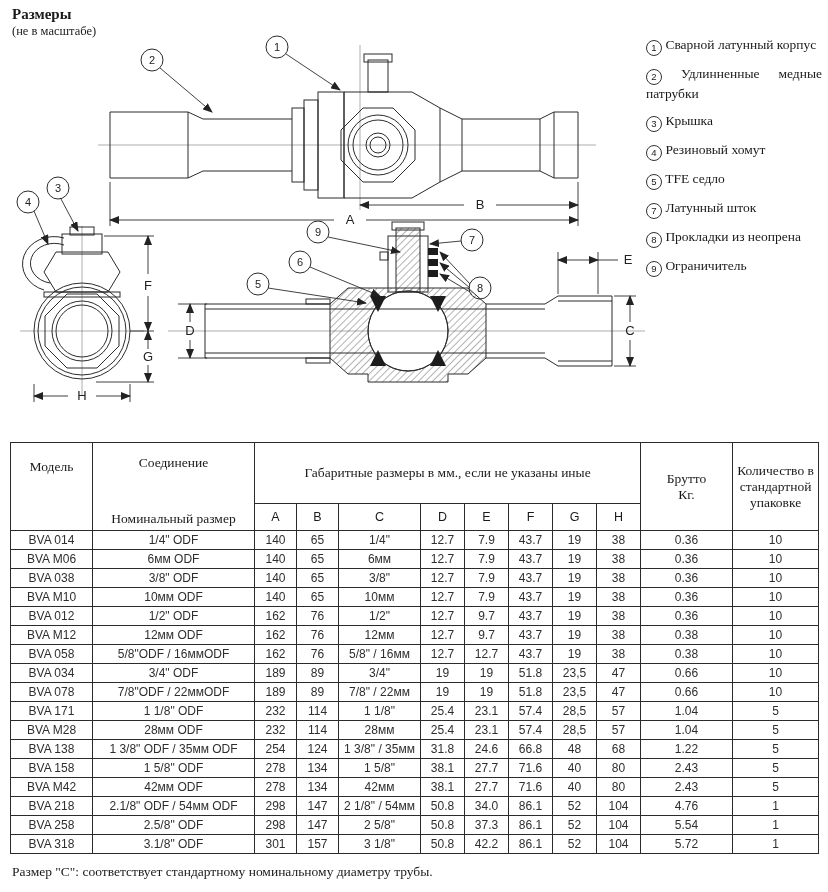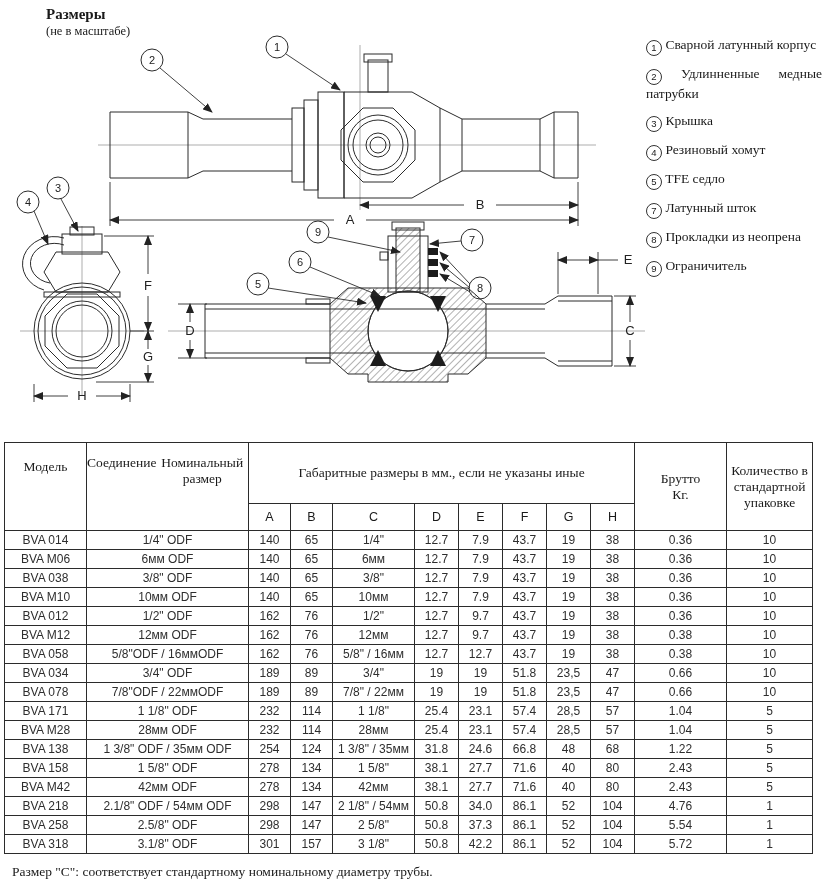--- a/index.html
+++ b/index.html
@@ -1,21 +1,21 @@
 <!DOCTYPE html>
 <html><head>
 <meta charset="utf-8">
 <style>
   html,body{margin:0;padding:0;}
   body{
     width:828px;height:892px;position:relative;background:#fff;
     font-family:"Liberation Serif", serif;color:#1a1a1a;overflow:hidden;
   }
   
-  .title-block{position:absolute;left:12px;top:6px;margin-left:34px;}
+  .title-block{position:absolute;left:12px;top:6px;}
   .doc-title{font-size:15px;font-weight:bold;}
   .doc-subtitle{font-size:12.5px;margin-top:1px;font-family:Liberation Serif, serif;}
   
   .top-section{position:absolute;left:0;top:0;width:828px;height:441px;}
   svg{position:absolute;left:0;top:0;}
   .ln{stroke:#2b2b2b;stroke-width:1;fill:none;}
   .thin{stroke:#777;stroke-width:.6;fill:none;}
   .dim{stroke:#2b2b2b;stroke-width:.9;fill:none;}
   .hatched{fill:url(#hatch);stroke:#2b2b2b;stroke-width:1;}
   .seal{fill:#1c1c1c;stroke:none;}
@@ -23,30 +23,30 @@
   .callout-num{font-family:"Liberation Sans",sans-serif;font-size:11px;fill:#222;text-anchor:middle;}
   
   .legend{position:absolute;left:646px;top:36px;width:176px;font-size:13.5px;line-height:1.32;}
   .legend-item{text-align:justify;margin-bottom:9px;}
   .lnum{
     display:inline-block;width:14px;height:14px;border:1px solid #333;border-radius:50%;
     font-family:"Liberation Sans",sans-serif;font-size:9.5px;line-height:14px;text-align:center;
     vertical-align:-2px;
   }
   
-  .table-wrap{position:absolute;left:4px;top:442px;width:808px;}
+  .table-wrap{position:absolute;left:10px;top:442px;width:808px;}
   table{border-collapse:collapse;table-layout:fixed;width:808px;}
   th,td{border:1px solid #2b2b2b;text-align:center;vertical-align:middle;padding:0;}
   thead th{font-weight:normal;}
   .serif{font-family:"Liberation Serif",serif;font-size:13.5px;}
   .sans{font-family:"Liberation Sans",sans-serif;font-size:12.5px;}
   .hdr-row1 th{height:52px;}
   .hdr-row2 th{height:22px;}
   .model-h{vertical-align:top;padding-top:16px;}
-  .conn-wrap{display:flex;justify-content:space-between;height:72px;padding:12px 0 3px 0;}
+  .conn-wrap{display:flex;flex-direction:column;justify-content:space-between;height:72px;padding:12px 0 3px 0;}
   tbody td{
     height:18px;font-family:"Liberation Sans",sans-serif;font-size:12px;color:#2e2e2e;
   }
   .footnote{position:absolute;left:12px;top:864px;font-size:13.5px;}
 </style>
 </head>
 <body>
 
 <div class="top-section">
 

